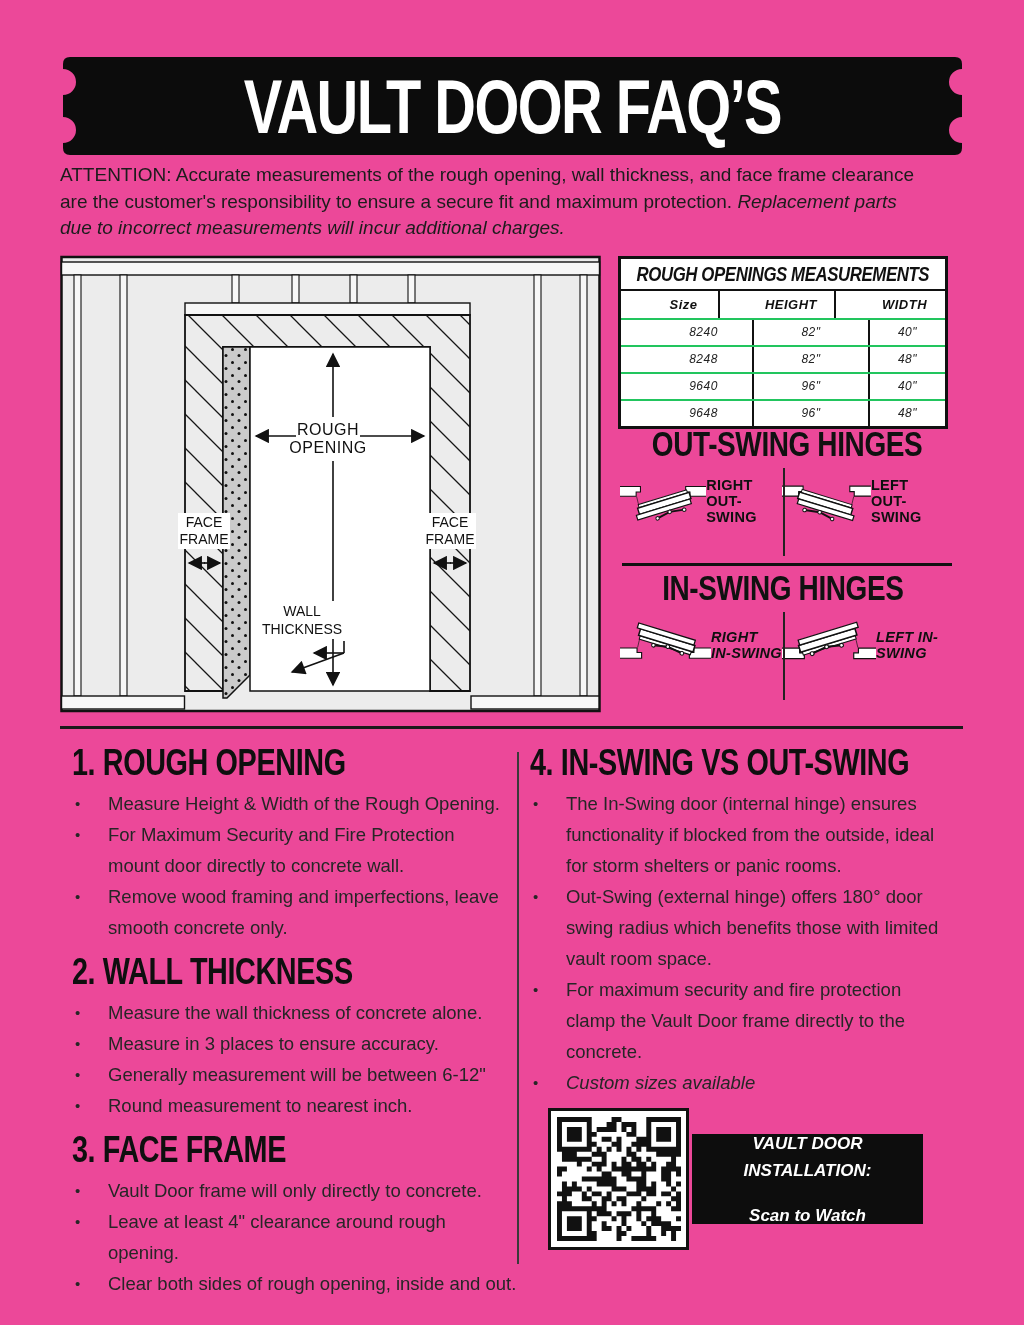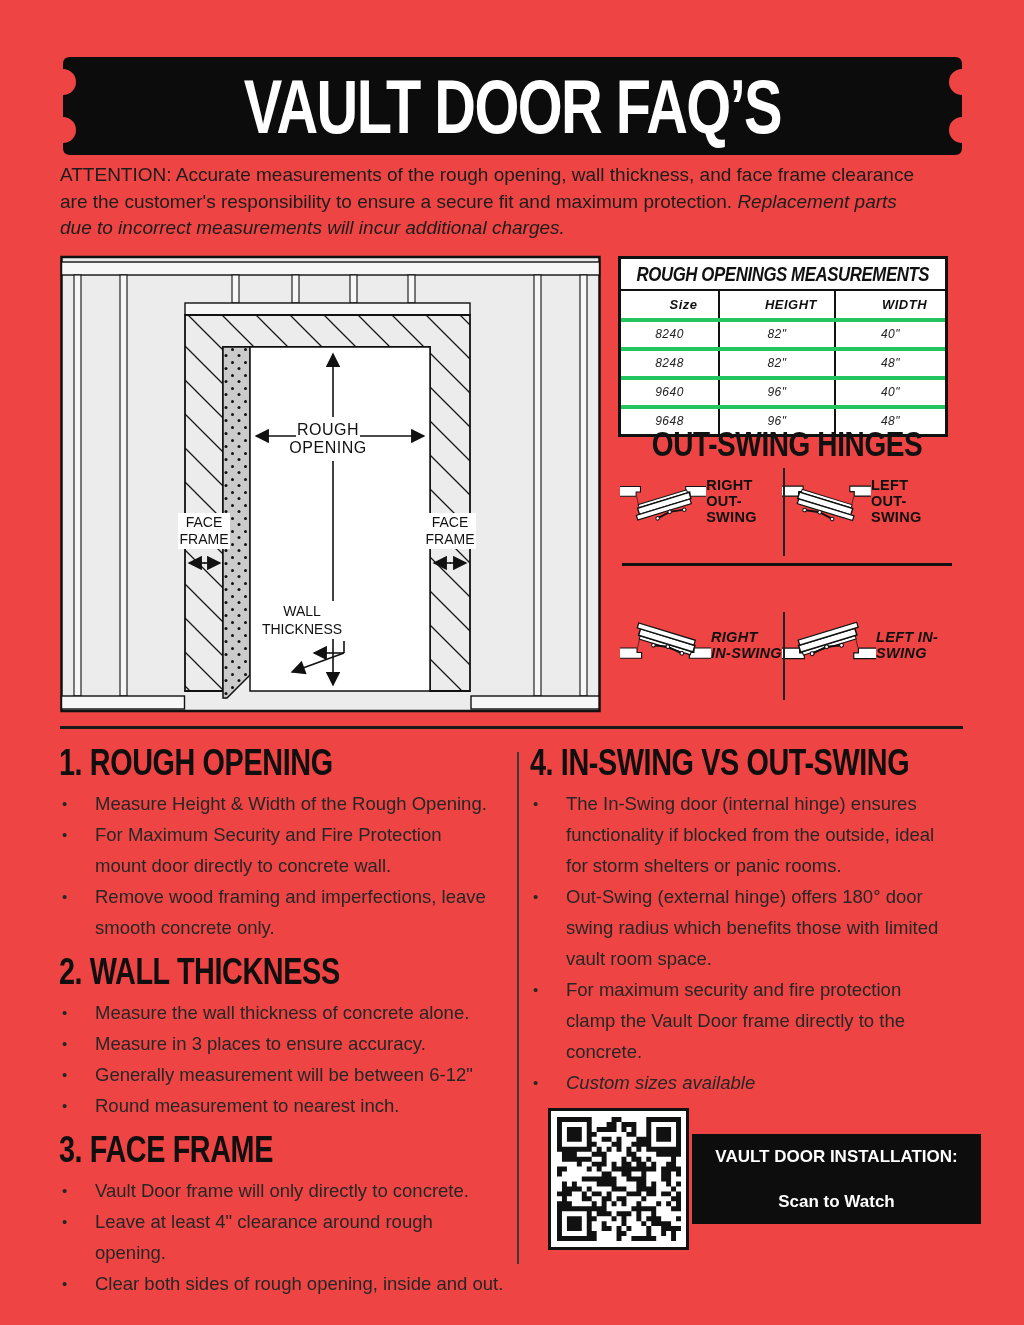--- a/index.html
+++ b/index.html
@@ -1,16 +1,16 @@
 <!DOCTYPE html>
 <html><head>
 <meta charset="utf-8">
 <style>
   html,body{margin:0;padding:0;background:#fff;}
-  .page{position:relative;width:1024px;height:1325px;background:#ef4444;overflow:hidden;
+  .page{position:relative;width:1024px;height:1325px;background:#ec4899;overflow:hidden;
         font-family:"Liberation Sans",sans-serif;color:#111;}
   .abs{position:absolute;}
 
   
   .banner{left:63px;top:57px;width:899px;height:98px;}
   .banner svg{position:absolute;left:0;top:0;}
   .banner-text{position:absolute;left:0;top:0;width:100%;height:100%;
     display:flex;align-items:center;justify-content:center;}
   .banner-text span{color:#fff;font-weight:bold;font-size:74px;letter-spacing:-2px;
     transform:scaleX(.78) scaleY(1.02);white-space:nowrap;}
@@ -29,55 +29,55 @@
   
   .tbl{left:618px;top:256px;width:330px;border:3px solid #111;background:#fff;box-sizing:border-box;font-style:italic;}
   .tbl-title{height:30px;display:flex;align-items:center;justify-content:center;
     border-bottom:2.5px solid #111;font-size:21px;}
   .trow{display:flex;}
   .trow > div{text-align:center;box-sizing:border-box;}
   .tc1{width:97px;}
   .tc2{width:118px;border-left:2px solid #111;border-right:2px solid #111;}
   .tc3{flex:1;}
   .thead > div{height:27px;line-height:27px;font-weight:bold;font-size:13px;letter-spacing:.5px;padding-left:28px;}
-  .tdata{border-top:4px solid #22c55e;}
+  .tdata{border-top:2px solid #22c55e;padding-left:34px;}
   .tdata > div{height:25px;line-height:25px;font-size:12px;color:#222;letter-spacing:.5px;}
 
   
   .hinge-title{left:618px;top:426px;width:330px;text-align:center;font-size:35px;line-height:36px;}
   .hinge-title2{top:570px;}
   .hinge-grid{left:620px;top:462px;width:328px;display:flex;}
   .hinge-grid2{top:606px;font-style:italic;}
   .hinge-cell{width:162px;display:flex;flex-direction:row;align-items:center;}
   .hsvg{width:156px;height:76px;display:block;}
   .hlabel{margin-top:2px;font-size:14.5px;font-weight:bold;letter-spacing:.3px;color:#0f0f0f;}
   .hvline{left:783px;top:468px;width:2px;height:88px;background:#222;}
   .hvline2{top:612px;}
   .hrule{left:622px;top:563px;width:330px;height:2.5px;background:#111;}
 
   
   .main-rule{left:60px;top:726px;width:903px;height:2.5px;background:#1a1a1a;}
   .col-divider{left:517px;top:752px;width:2px;height:512px;background:#3a3a3a;}
   .col{top:744px;}
-  .col-left{left:59px;width:448px;}
+  .col-left{left:72px;width:448px;}
   .col-right{left:530px;width:434px;}
   .blist{list-style:none;margin:6px 0 10px 0;padding:0;font-size:18.5px;line-height:31px;color:#262626;}
   .blist li{display:flex;}
   .bm{width:33px;flex:none;padding-left:3px;font-size:15px;color:#262626;}
   .bt{flex:1;}
   .bl{display:block;}
   section h2{margin:10px 0 2px 0;}
 
   
   .qr-box{left:548px;top:1108px;width:141px;height:142px;border:3.5px solid #111;
     box-sizing:border-box;background:#fff;display:flex;align-items:center;justify-content:center;}
   .qr-box svg{width:124px;height:124px;}
-  .footer-box{left:692px;top:1134px;width:289px;height:90px;background:#0d0d0d;color:#fff;
+  .footer-box{left:692px;top:1134px;width:231px;height:90px;background:#0d0d0d;color:#fff;
     display:flex;flex-direction:column;align-items:center;justify-content:center;
-    font-weight:bold;font-size:17px;line-height:27px;text-align:center;gap:18px;}
+    font-style:italic;font-weight:bold;font-size:17px;line-height:27px;text-align:center;gap:18px;}
 
   
   .dlabel{font-family:"Liberation Sans",sans-serif;fill:#111;}
 </style>
 </head>
 <body>
 
 <div class="page">
 
   <svg style="position:absolute;width:0;height:0" aria-hidden="true">
@@ -234,20 +234,23 @@
     <div class="hinge-cell">
       <svg class="hsvg" viewBox="0 0 160 78">
           <use href="#hg-out" transform="translate(160,0) scale(-1,1)"></use>
         </svg>
       <div class="hlabel">LEFT OUT-SWING</div>
     </div>
   </div>
   <div class="abs hvline"></div>
   <div class="abs hrule"></div>
 
+  <div class="abs hinge-title hinge-title2">
+    <span class="cond-c">IN-SWING HINGES</span>
+  </div>
   <div class="abs hinge-grid hinge-grid2">
     <div class="hinge-cell">
       <svg class="hsvg" viewBox="0 0 160 78">
           <use href="#hg-in"></use>
         </svg>
       <div class="hlabel">RIGHT IN-SWING</div>
     </div>
     <div class="hinge-cell">
       <svg class="hsvg" viewBox="0 0 160 78">
           <use href="#hg-in" transform="translate(160,0) scale(-1,1)"></use>

